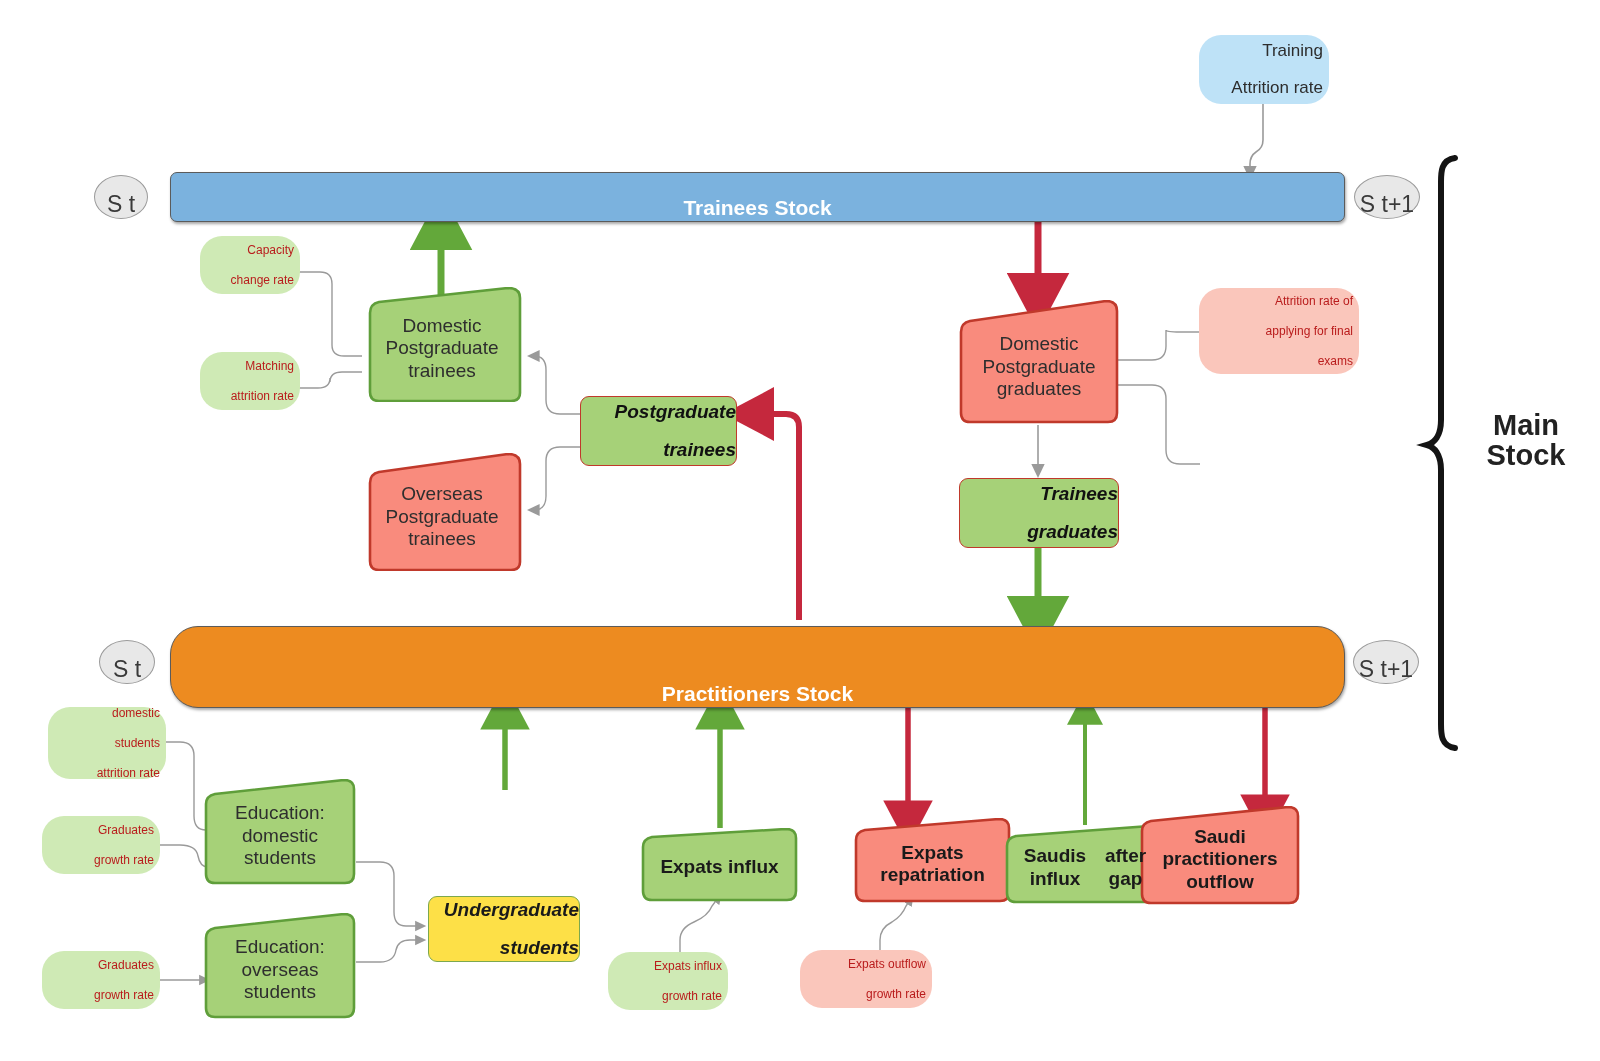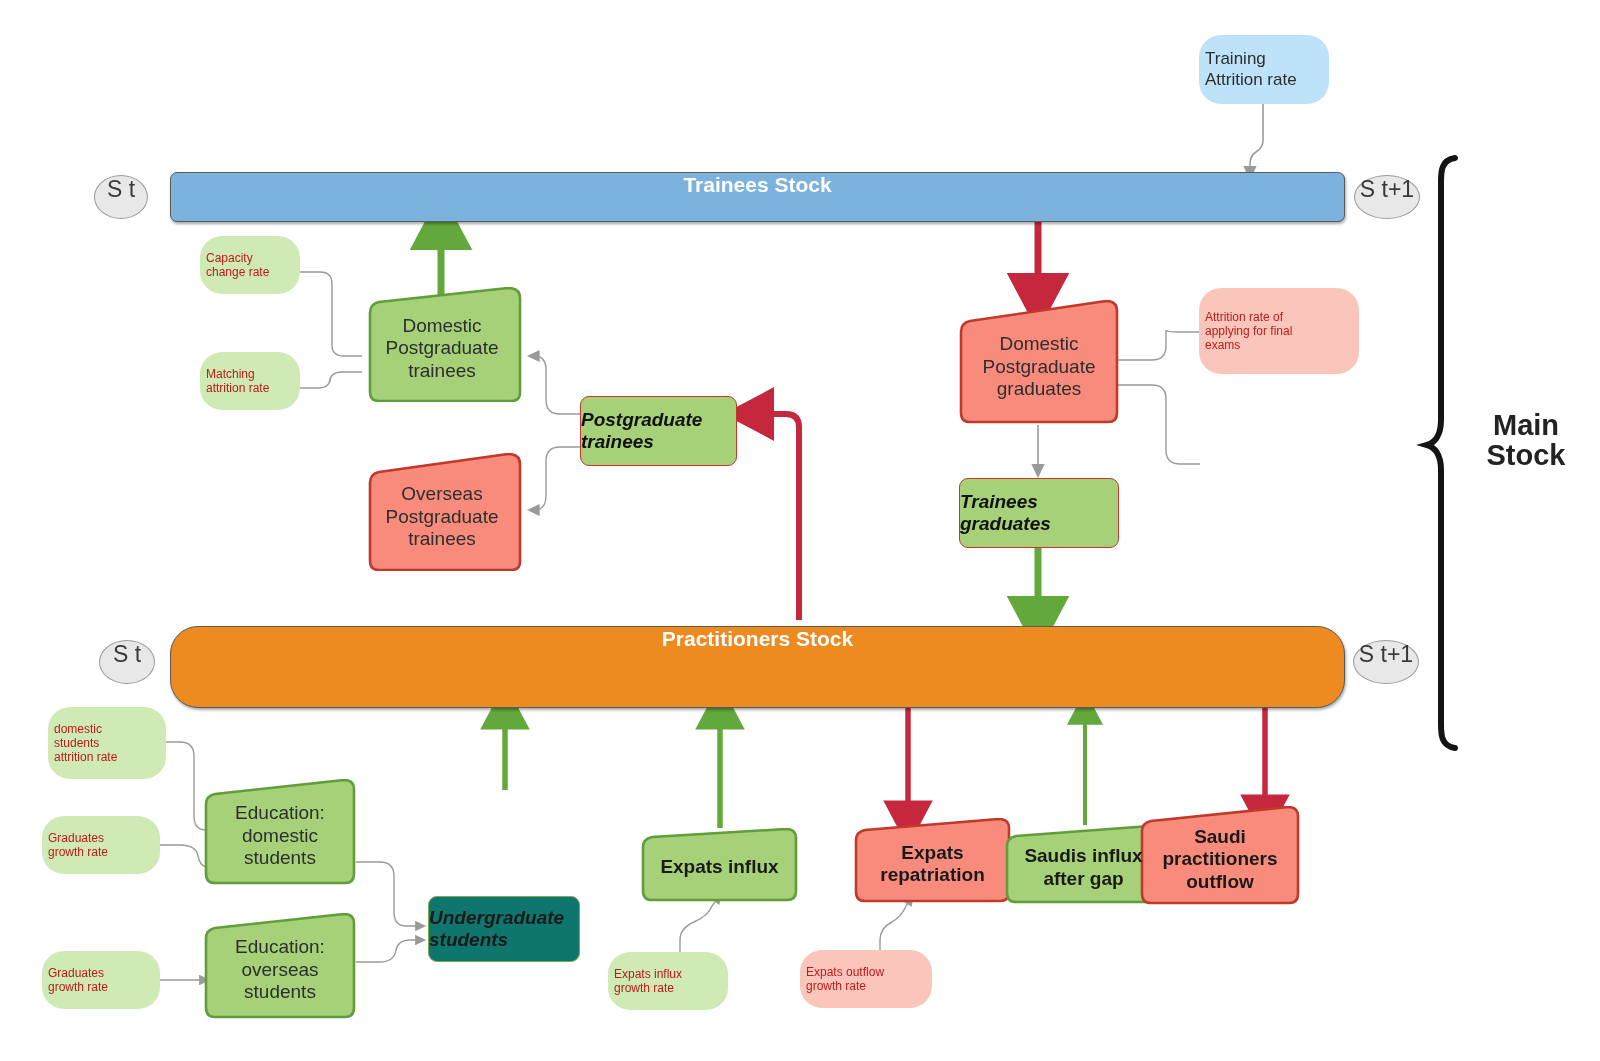--- a/index.html
+++ b/index.html
@@ -1,22 +1,22 @@
 <!DOCTYPE html>
 <html><head>
 <meta charset="utf-8">
 <title>Workforce System Dynamics Diagram</title>
 <style>
   html,body{margin:0;padding:0;background:#ffffff;}
   body{font-family:"Liberation Sans",sans-serif;}
   #canvas{position:relative;width:1600px;height:1061px;background:#fff;overflow:hidden;}
   #edges{position:absolute;left:0;top:0;width:1600px;height:1061px;pointer-events:none;}
 
-  .node{position:absolute;box-sizing:border-box;display:flex;align-items:flex-start;
-        justify-content:center;text-align:center;line-height:1.18;color:#3a3a3a;}
+  .node{position:absolute;box-sizing:border-box;display:flex;align-items:flex-end;
+        justify-content:center;text-align:center;line-height:1.18;color:#3a3a3a;gap:16px;}
 
   
   .stock{border-radius:7px;color:#ffffff;font-weight:bold;font-size:21px;
          box-shadow:1px 2px 3px rgba(0,0,0,.35);}
   .stock.trainees{background:#7bb2de;border:1.5px solid #5b5b5b;}
   .stock.practitioners{background:#ed8b20;border:1.5px solid #5b5b5b;}
 
   
   .st{background:#e8e8e8;border:1px solid #9b9b9b;border-radius:50%;
       font-size:23px;color:#3a3a3a;}
@@ -30,21 +30,21 @@
   
   .flow{font-size:19px;color:#2e2e2e;}
   .flow .inner{position:relative;width:100%;height:100%;display:flex;
                align-items:center;justify-content:center;}
   .flow .lbl{position:relative;z-index:2;padding:0 8px;}
   .flowsvg{position:absolute;left:0;top:0;width:100%;height:100%;z-index:1;}
 
   
   .rect{border-radius:9px;font-size:19px;font-weight:bold;font-style:italic;color:#111;}
   .rect.lgreen{background:#a6d178;border:1.5px solid #c0392b;}
-  .rect.dgreen{background:#0f766e;border:1.5px solid #7ca84e;color:#1a1a1a;}
+  .rect.dgreen{background:#fde047;border:1.5px solid #7ca84e;color:#1a1a1a;}
 
   .bold{font-weight:bold;color:#1a1a1a;}
   .brace-label{position:absolute;font-size:29px;font-weight:bold;color:#222;
                line-height:1.05;text-align:center;}
 </style>
 </head>
 <body>
 
 <div id="canvas">
 
@@ -269,21 +269,21 @@
         <span>repatriation</span>
       </div>
     </div>
   </div>
 
   <div class="node flow bold" style="left:1005px;top:825px;width:157px;height:79px;">
     <div class="inner">
       <svg class="flowsvg" viewBox="0 0 157 79" preserveAspectRatio="none">
         <path d="M2,21 Q2,13 11,11 L145,1 Q155,1 155,10 L155,68 Q155,77 146,77 L11,77 Q2,77 2,68 Z" fill="#a6d178" stroke="#5f9e3a" stroke-width="2.6"></path>
       </svg>
-      <div class="lbl" style="display:flex;flex-direction:column;padding-top:6px;">
+      <div class="lbl" style="display:flex;flex-direction:row;padding-top:6px;">
         <span>Saudis influx</span>
         <span>after gap</span>
       </div>
     </div>
   </div>
 
   <div class="node flow bold" style="left:1140px;top:806px;width:160px;height:99px;">
     <div class="inner">
       <svg class="flowsvg" viewBox="0 0 160 99" preserveAspectRatio="none">
         <path d="M2,25 Q2,17 11,15 L148,1 Q158,1 158,10 L158,88 Q158,97 149,97 L11,97 Q2,97 2,88 Z" fill="#f98b7d" stroke="#c0392b" stroke-width="2.6"></path>

